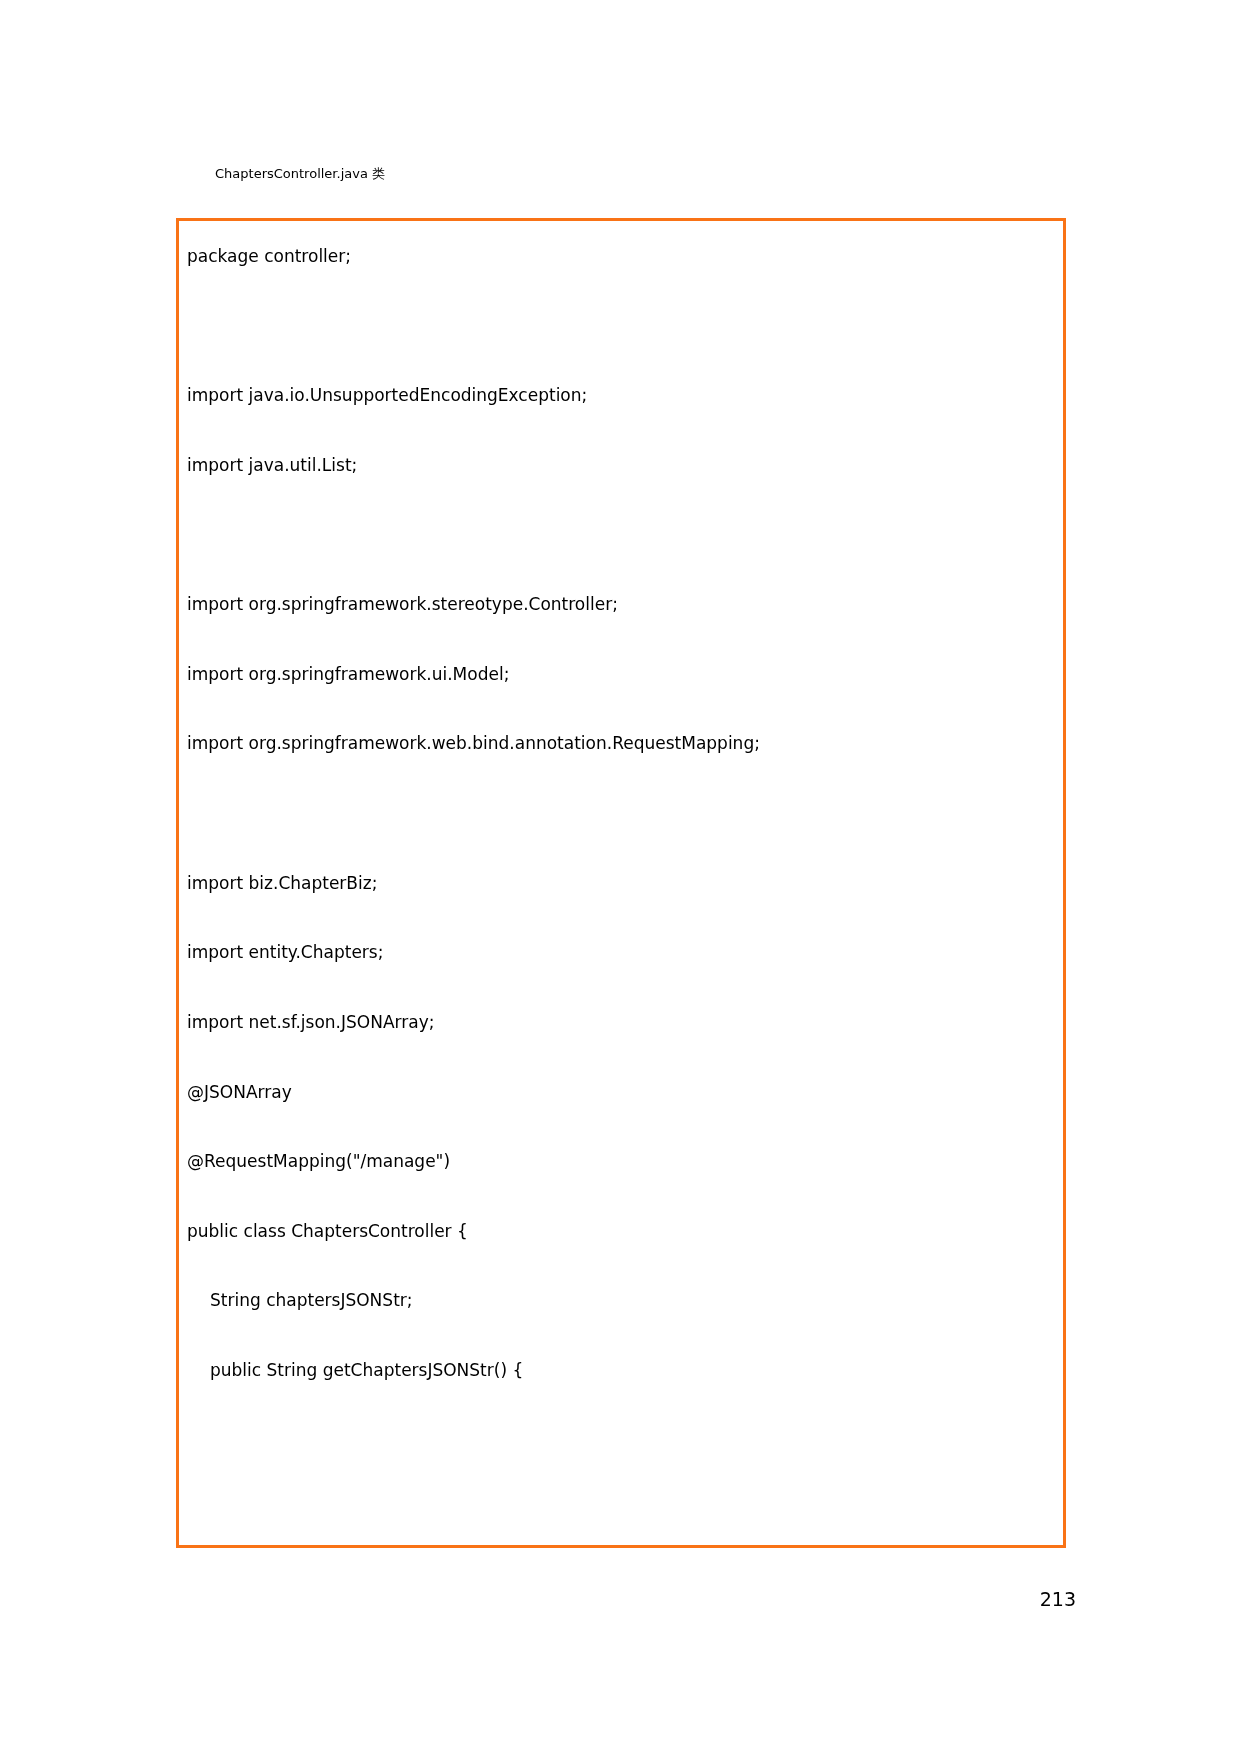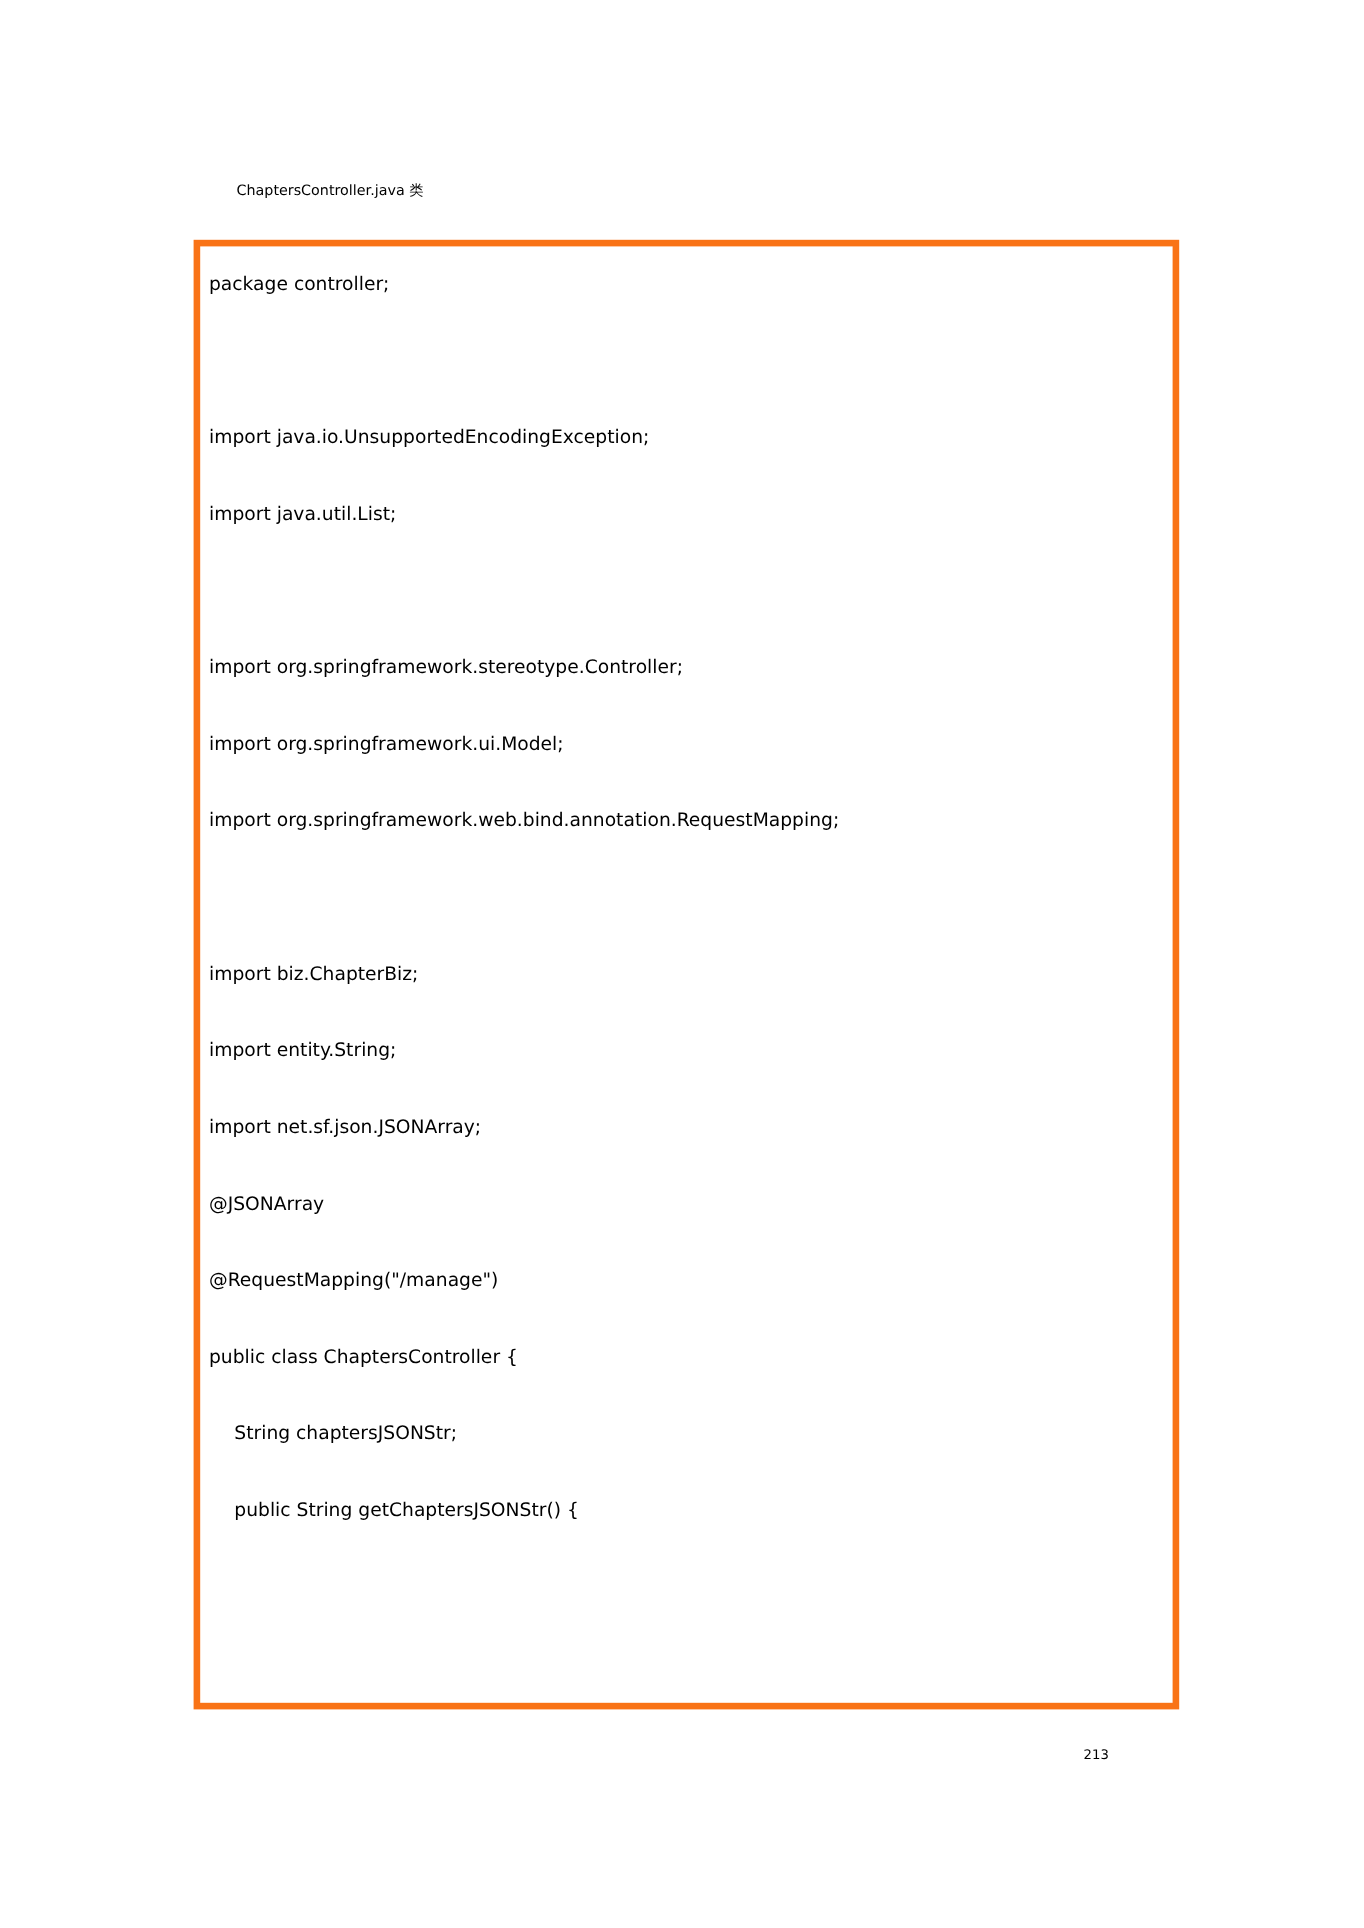--- a/index.html
+++ b/index.html
@@ -22,61 +22,61 @@
     font-size: 13px;
     line-height: 24px;
     white-space: pre;
   }
   .code-box {
     position: absolute;
     left: 176px;
     top: 218px;
     width: 884px;
     height: 1324px;
-    border: 6px solid #f97316;
+    border: 3px solid #f97316;
     background: #ffffff;
     box-sizing: content-box;
   }
   .code-line {
     height: 69.65px;
     display: flex;
     align-items: center;
     padding-left: 8px;
     font-size: 17px;
     white-space: pre;
   }
   .code-line.indent {
     padding-left: 31px;
   }
   .page-number {
     position: absolute;
-    left: 968px;
+    left: 1036px;
     top: 1588px;
     width: 40px;
     text-align: right;
-    font-size: 12px;
+    font-size: 19px;
   }
 </style>
 </head>
 <body>
 
 <div class="doc-title">ChaptersController.java 类</div>
 
 <div class="code-box">
   <div class="code-line">package controller;</div>
   <div class="code-line"></div>
   <div class="code-line">import java.io.UnsupportedEncodingException;</div>
   <div class="code-line">import java.util.List;</div>
   <div class="code-line"></div>
   <div class="code-line">import org.springframework.stereotype.Controller;</div>
   <div class="code-line">import org.springframework.ui.Model;</div>
   <div class="code-line">import org.springframework.web.bind.annotation.RequestMapping;</div>
   <div class="code-line"></div>
   <div class="code-line">import biz.ChapterBiz;</div>
-  <div class="code-line">import entity.String;</div>
+  <div class="code-line">import entity.Chapters;</div>
   <div class="code-line">import net.sf.json.JSONArray;</div>
   <div class="code-line">@JSONArray</div>
   <div class="code-line">@RequestMapping("/manage")</div>
   <div class="code-line">public class ChaptersController {</div>
   <div class="code-line indent">String chaptersJSONStr;</div>
   <div class="code-line indent">public String getChaptersJSONStr() {</div>
 </div>
 
 <div class="page-number">213</div>
 

